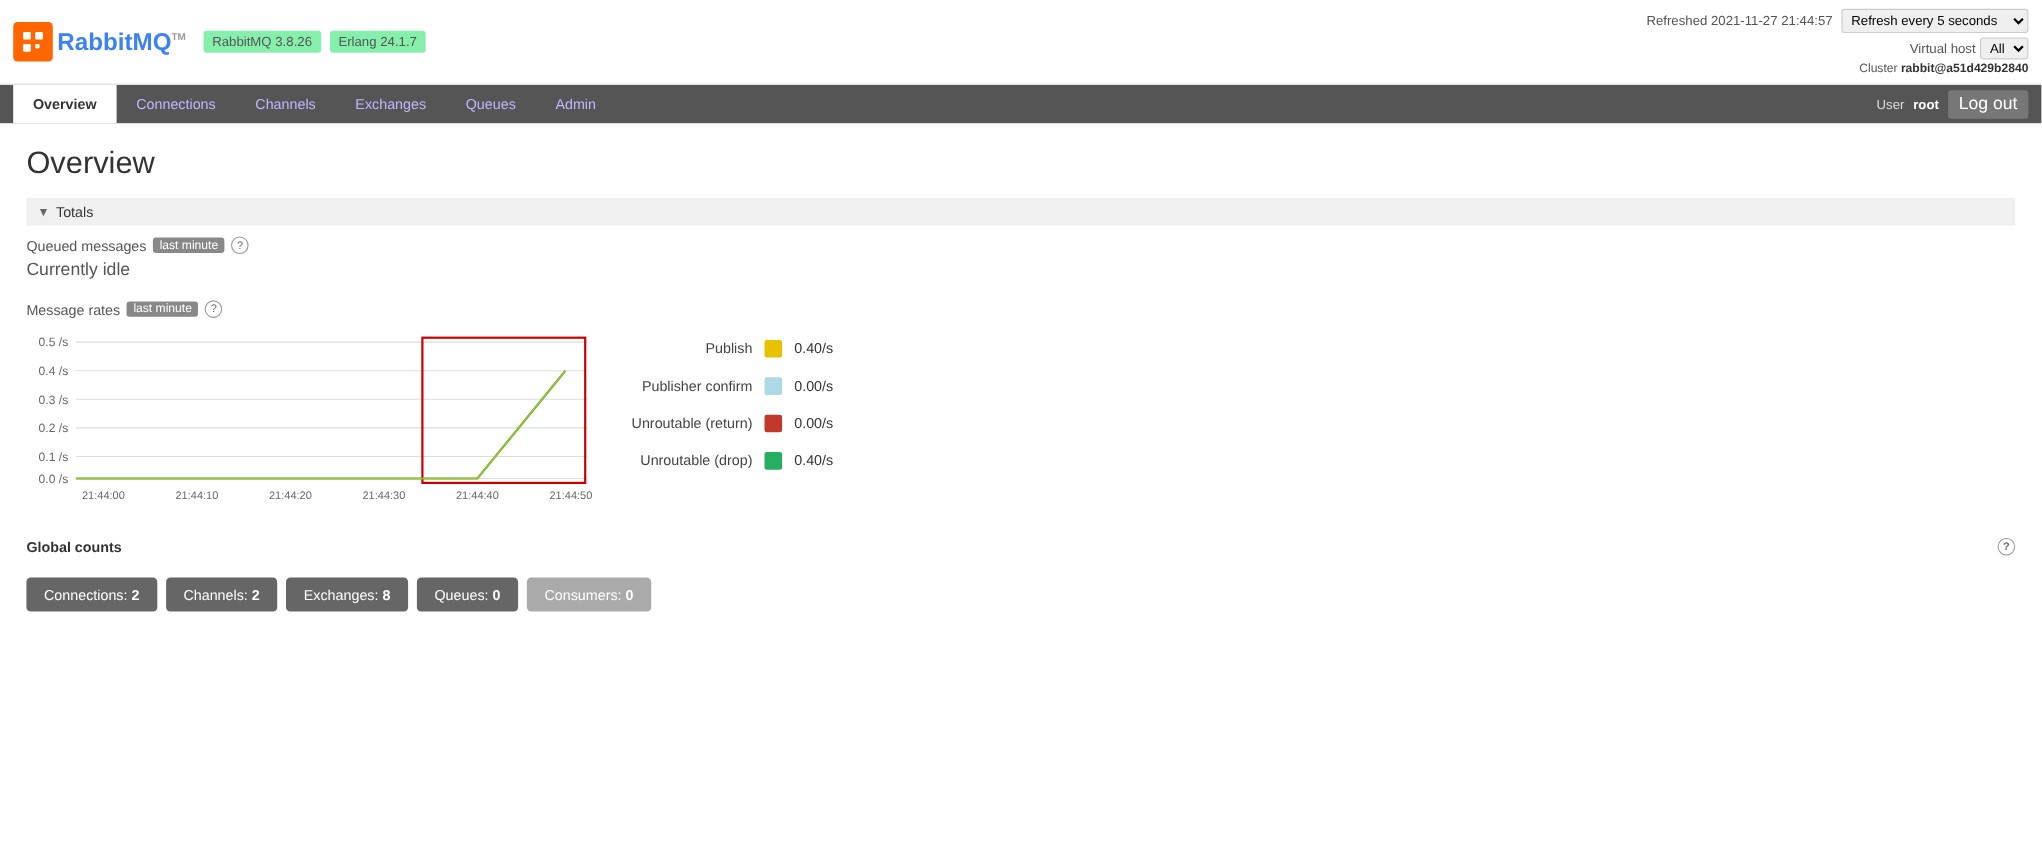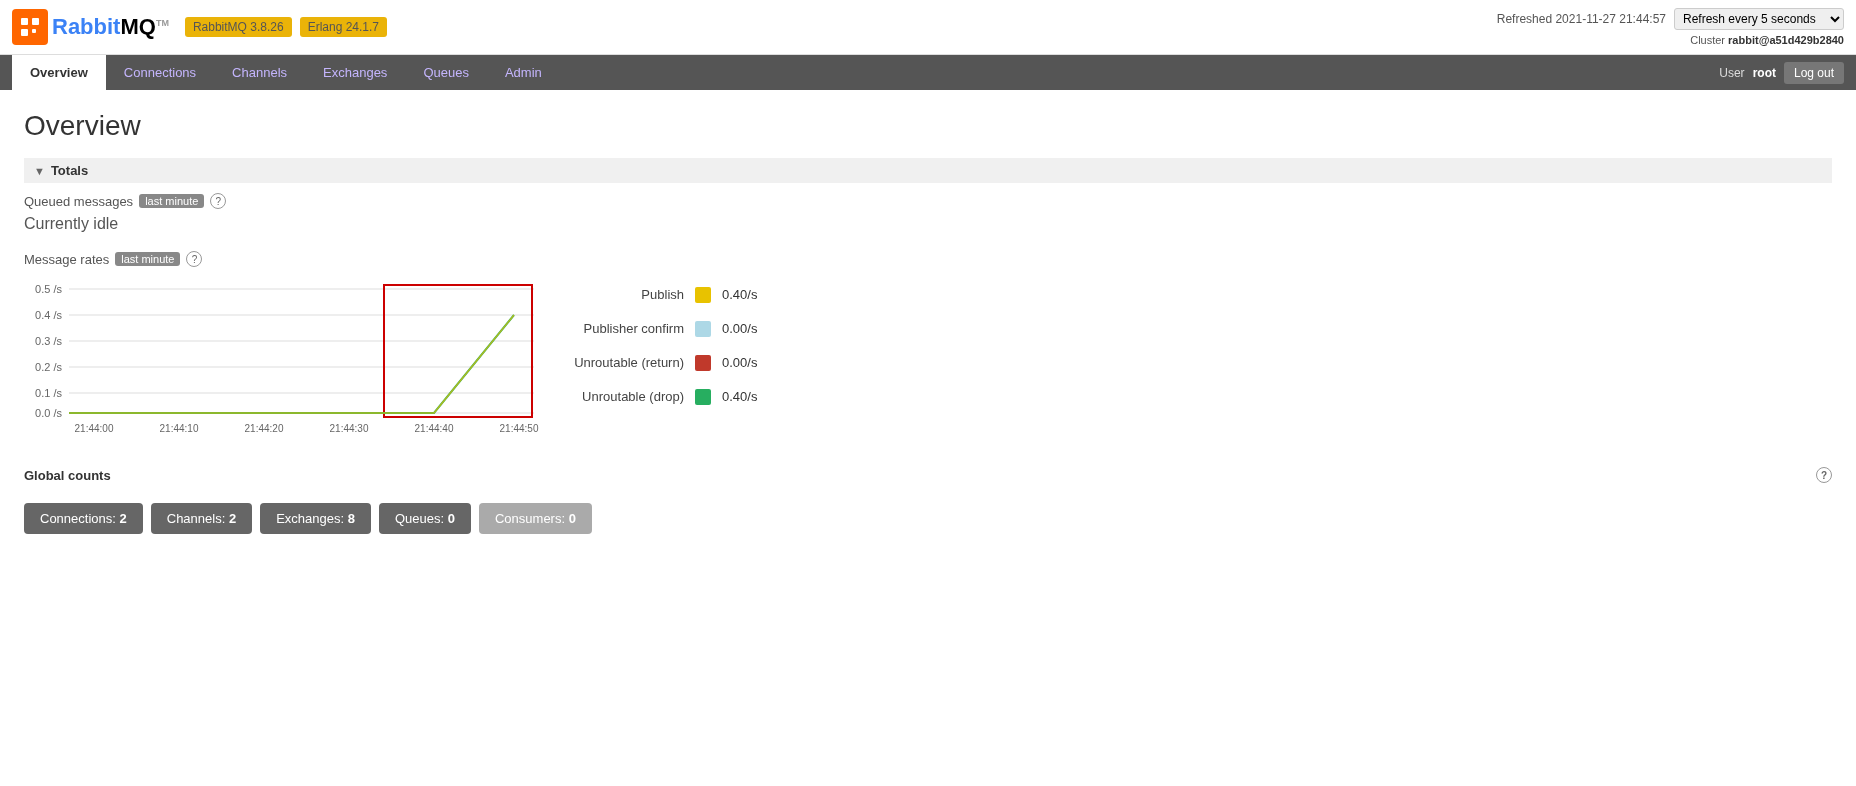--- a/index.html
+++ b/index.html
@@ -26,21 +26,21 @@
       border-radius: 4px;
       display: flex;
       align-items: center;
       justify-content: center;
       margin-right: 4px;
     }
     .logo-icon svg { width: 22px; height: 22px; }
     .logo-text-rabbit { font-size: 22px; font-weight: bold; color: #333; }
     .logo-tm { font-size: 9px; color: #999; vertical-align: super; }
     .version-badge {
-      background: #eab308;
+      background: #86efac;
       border-radius: 3px;
       padding: 3px 8px;
       font-size: 12px;
       color: #555;
       margin-right: 8px;
     }
     #header-right {
       margin-left: auto;
       text-align: right;
     }
@@ -107,21 +107,21 @@
       color: #ddd;
       font-size: 12px;
     }
     .logout-btn {
       background: #777;
       color: #fff;
       border: none;
       padding: 4px 10px;
       border-radius: 3px;
       cursor: pointer;
-      font-size: 12px;
+      font-size: 16px;
     }
 
     
     #main {
       padding: 20px 24px;
     }
     .page-title {
       font-size: 28px;
       font-weight: normal;
       color: #333;
@@ -132,21 +132,21 @@
     .section-header {
       background: #f0f0f0;
       padding: 5px 10px;
       display: flex;
       align-items: center;
       gap: 6px;
       margin-bottom: 10px;
       cursor: pointer;
     }
     .section-header .arrow { font-size: 11px; color: #666; }
-    .section-header .section-title { font-weight: bold; font-size: 13px; }
+    .section-header .section-title { font-weight: normal; font-size: 13px; }
 
     .sub-label {
       font-size: 13px;
       color: #555;
       margin-bottom: 4px;
       display: flex;
       align-items: center;
       gap: 6px;
     }
     .badge {
@@ -263,29 +263,33 @@
 <div id="header">
   <div id="logo">
     <div class="logo-icon">
       <svg viewBox="0 0 22 22" fill="white" xmlns="http://www.w3.org/2000/svg">
         <rect x="2" y="2" width="7" height="7" rx="1"></rect>
         <rect x="13" y="2" width="7" height="7" rx="1"></rect>
         <rect x="2" y="13" width="7" height="7" rx="1"></rect>
         <rect x="13" y="13" width="4" height="4" rx="1"></rect>
       </svg>
     </div>
-    <span class="logo-text-rabbit"><span style="color:#3b82f6;font-weight:bold;">Rabbit</span><span style="color:#000000;font-weight:bold;">MQ</span><span class="logo-tm">TM</span></span>
+    <span class="logo-text-rabbit"><span style="color:#3b82f6;font-weight:bold;">Rabbit</span><span style="color:#3b82f6;font-weight:bold;">MQ</span><span class="logo-tm">TM</span></span>
   </div>
   <span class="version-badge">RabbitMQ 3.8.26</span>
   <span class="version-badge">Erlang 24.1.7</span>
 
   <div id="header-right">
     <div class="refresh-line">
       <span>Refreshed 2021-11-27 21:44:57</span>
       <select class="refresh-select"><option>Refresh every 5 seconds</option><option>Refresh every 10 seconds</option><option>Refresh every 30 seconds</option><option>No refresh</option></select>
+    </div>
+    <div class="vhost-line">
+      <span>Virtual host</span>
+      <select class="vhost-select"><option>All</option></select>
     </div>
     <div class="cluster-line">
       <span>Cluster</span>
       <strong>rabbit@a51d429b2840</strong>
     </div>
   </div>
 </div>
 
 <div id="nav">
   <a class="nav-item active">Overview</a>

